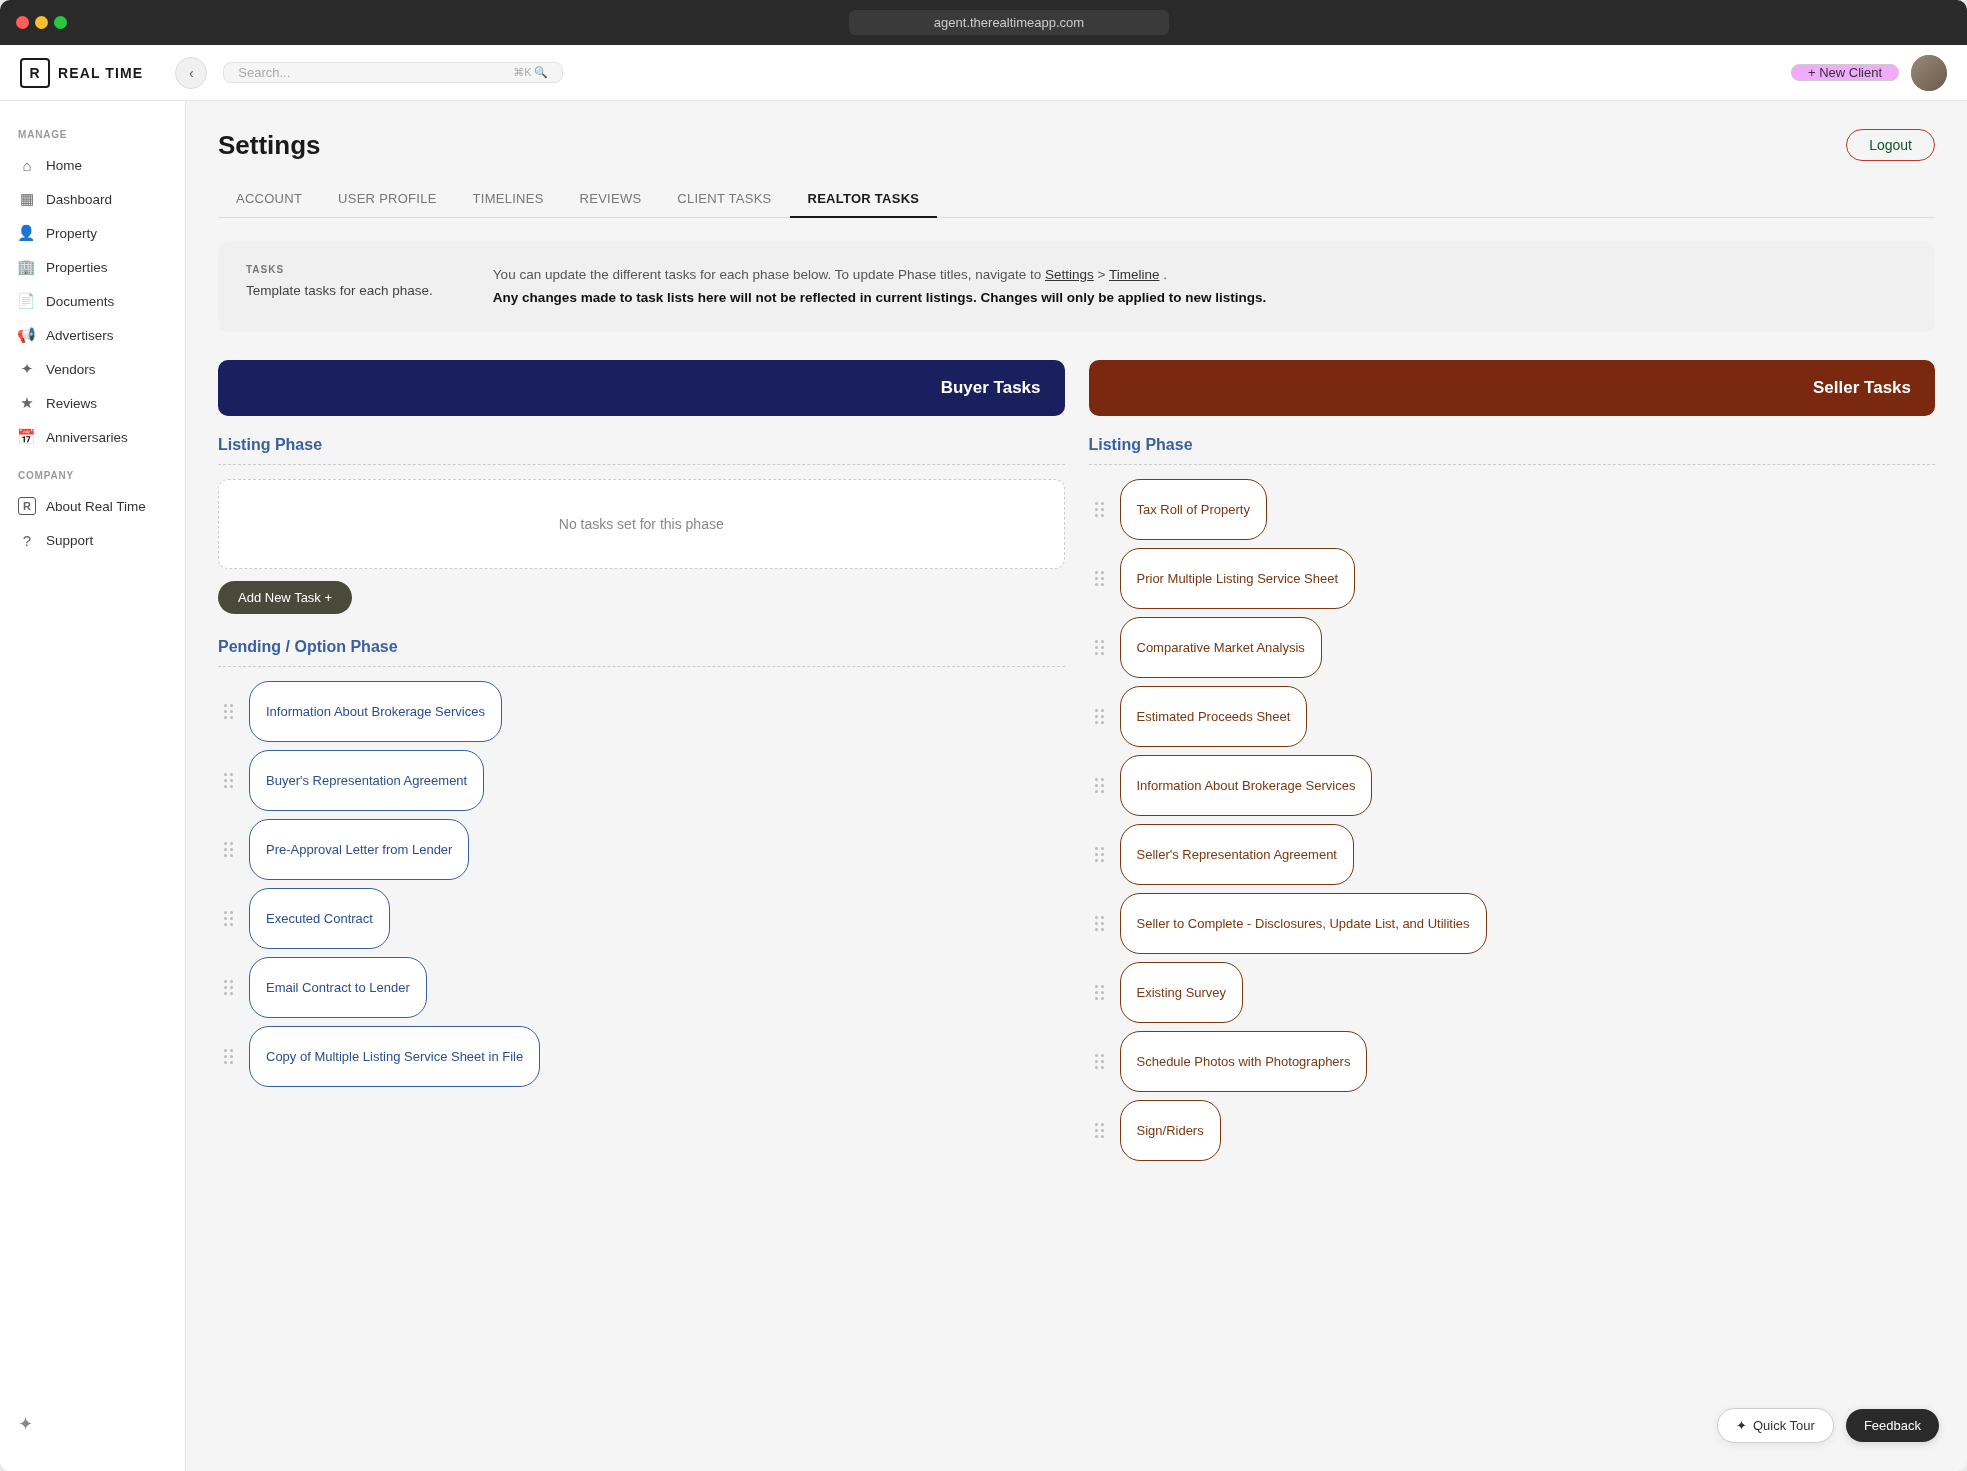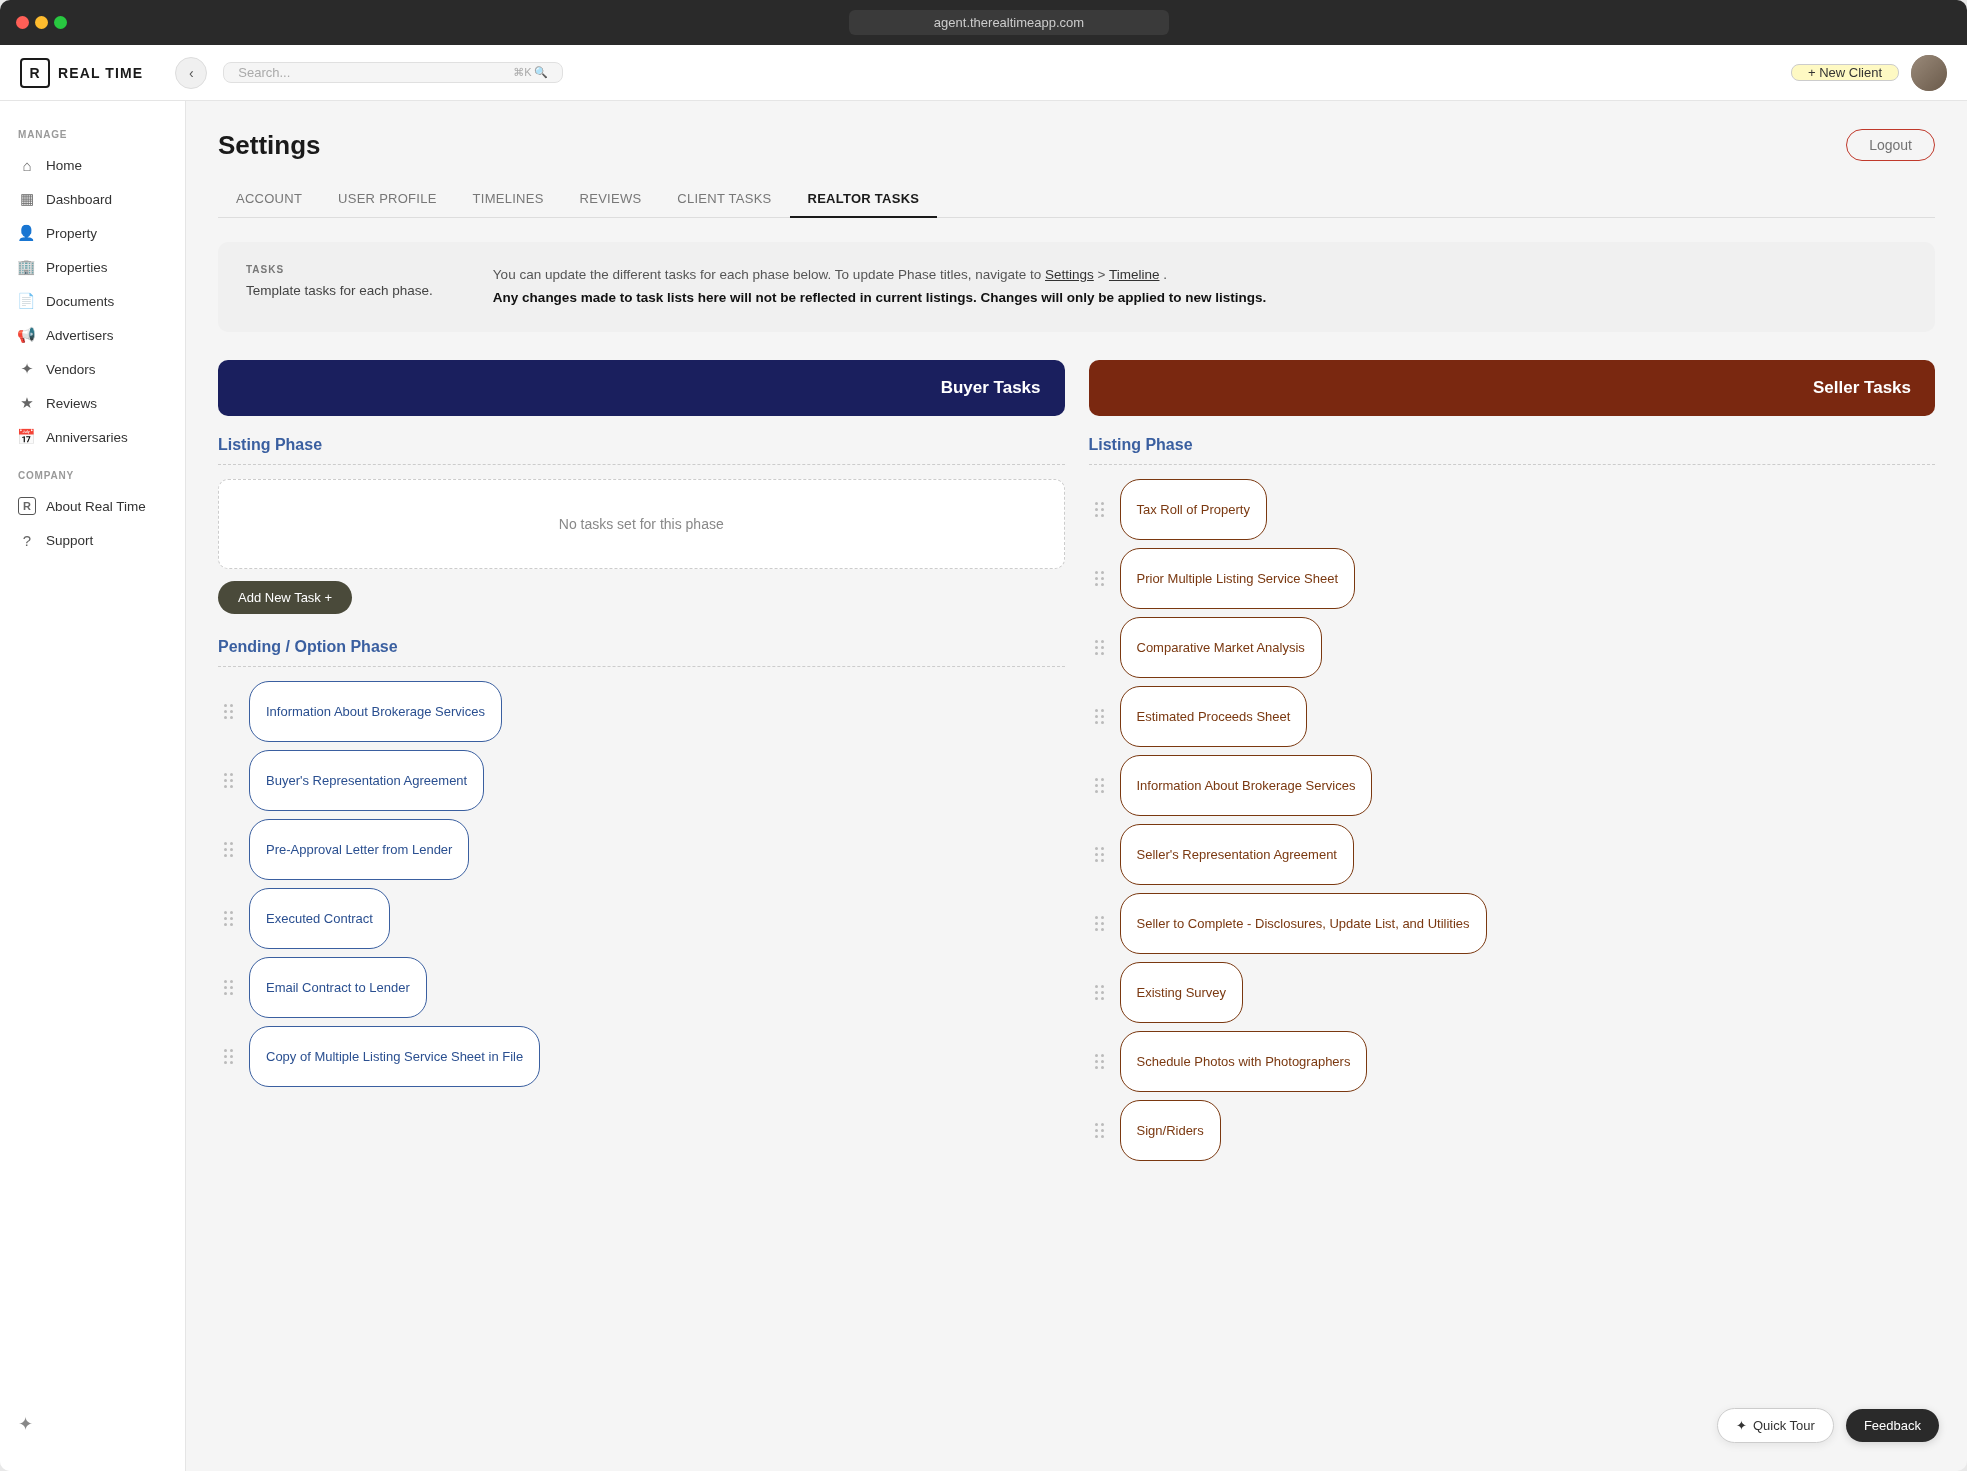--- a/index.html
+++ b/index.html
@@ -99,21 +99,21 @@
     }
     .search-shortcut {
       margin-left: auto; font-size: 11px; color: #aaa;
       display: flex; align-items: center; gap: 3px;
     }
     .topbar-right {
       margin-left: auto;
       display: flex; align-items: center; gap: 12px;
     }
     .new-client-btn {
-      background: #fef9c3;
+      background: #f0abfc;
       border: 1px solid #ccc;
       border-radius: 8px;
       padding: 0 16px;
       font-size: 13px;
       cursor: pointer;
       display: flex; align-items: center; gap: 6px;
       color: #333;
     }
     .avatar {
       width: 36px; height: 36px; border-radius: 50%;
@@ -181,21 +181,21 @@
     .page-title-row {
       display: flex; align-items: center; justify-content: space-between;
       margin-bottom: 20px;
     }
     .page-title {
       font-size: 26px; font-weight: 600; color: #1a1a1a;
     }
     .logout-btn {
       border: 1.5px solid #c0392b;
       background: transparent;
-      color: #737373;
+      color: #14532d;
       border-radius: 20px;
       padding: 7px 22px;
       font-size: 14px;
       cursor: pointer;
       font-weight: 500;
     }
 
     
     .tabs {
       display: flex; gap: 0;

